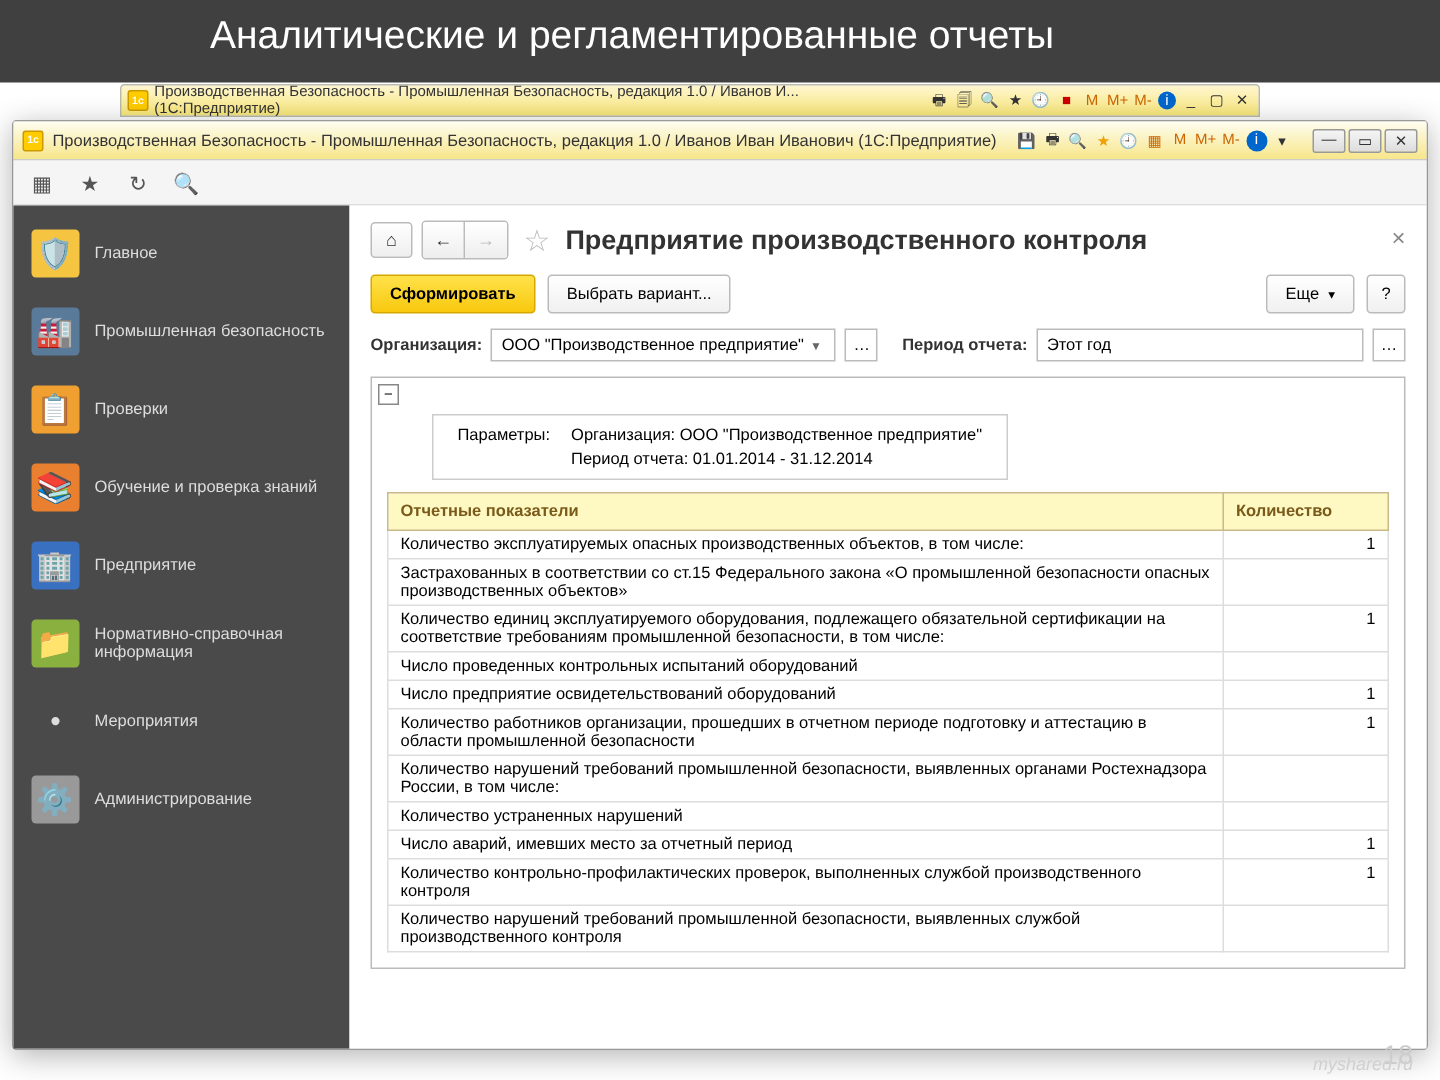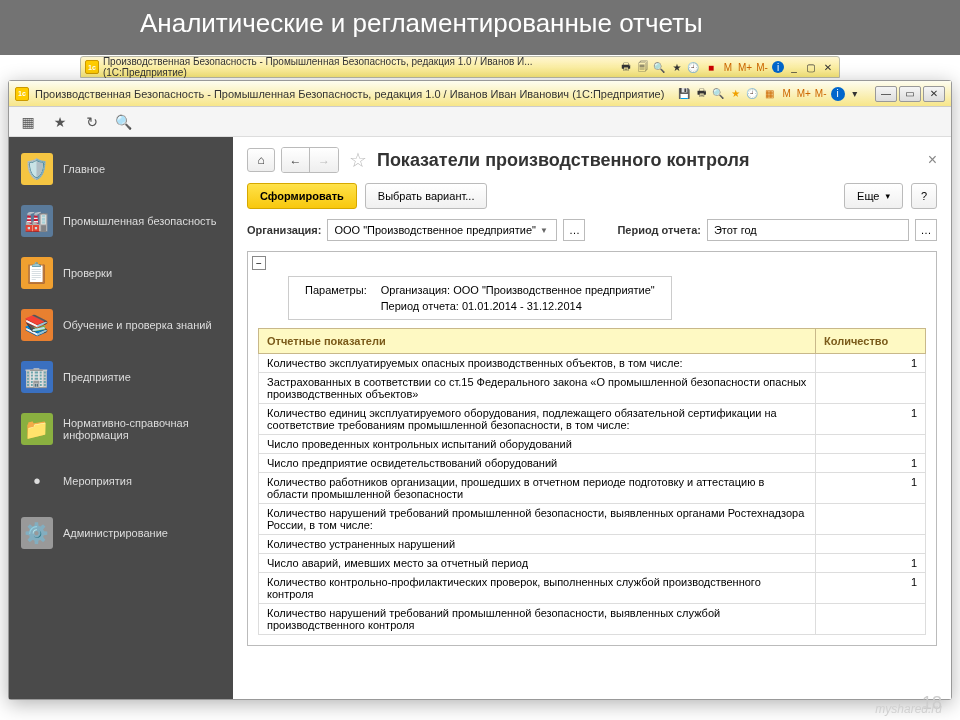--- a/index.html
+++ b/index.html
@@ -1,17 +1,17 @@
 <!DOCTYPE html>
 <html><head>
 <meta charset="utf-8">
 <style>
 * { box-sizing: border-box; margin: 0; padding: 0; }
 body { font-family: Arial, sans-serif; font-size: 11px; background: #fff; width: 960px; height: 720px; overflow: hidden; }
-.slide-title { background: #737373; color: #fff; font-size: 26px; font-weight: 300; padding: 8px 0 16px 140px; }
+.slide-title { background: #404040; color: #fff; font-size: 26px; font-weight: 300; padding: 8px 0 16px 140px; }
 .outer-window { position: absolute; top: 56px; left: 80px; width: 760px; }
 .outer-titlebar { background: linear-gradient(#fef5d0, #fae97a); border: 1px solid #bba; border-radius: 3px 3px 0 0; height: 22px; display: flex; align-items: center; padding: 0 4px; font-size: 10px; color: #333; gap: 4px; }
 .logo-1c { width: 14px; height: 14px; background: #ffcc00; border: 1px solid #c90; border-radius: 2px; font-size: 7px; font-weight: bold; color: #fff; display: flex; align-items: center; justify-content: center; }
 .titlebar-tools { margin-left: auto; display: flex; gap: 3px; align-items: center; }
 .titlebar-tools span { width: 14px; height: 14px; display: inline-flex; align-items: center; justify-content: center; font-size: 10px; }
 .main-window { position: absolute; top: 80px; left: 8px; width: 944px; height: 620px; border: 1px solid #999; border-radius: 3px; background: #f0f0f0; box-shadow: 0 4px 20px rgba(0,0,0,0.3); }
 .main-titlebar { background: linear-gradient(#fefdf0, #f7e68a); height: 26px; display: flex; align-items: center; padding: 0 6px; font-size: 11px; color: #333; gap: 6px; border-bottom: 1px solid #ccc; }
 .win-controls { display: flex; gap: 2px; margin-left: auto; }
 .win-btn { width: 22px; height: 16px; background: linear-gradient(#f5f5f5,#ddd); border: 1px solid #999; border-radius: 2px; display: flex; align-items: center; justify-content: center; font-size: 10px; cursor: pointer; }
 .top-toolbar { background: #f5f5f5; height: 30px; display: flex; align-items: center; gap: 14px; padding: 0 10px; border-bottom: 1px solid #ddd; }
@@ -145,38 +145,38 @@
 
     <div class="content">
       <span class="close-x">×</span>
       <div class="content-header">
         <div class="nav-btn">⌂</div>
         <div style="display:flex;border:1px solid #bbb;border-radius:3px;overflow:hidden">
           <div class="nav-btn" style="border:none;border-right:1px solid #bbb;border-radius:0">←</div>
           <div class="nav-btn" style="border:none;border-radius:0;color:#bbb">→</div>
         </div>
         <span class="star-icon">☆</span>
-        <span class="page-title">Показатели производственного контроля</span>
+        <span class="page-title">Предприятие производственного контроля</span>
       </div>
 
       <div class="action-row">
         <button class="btn btn-primary">Сформировать</button>
         <button class="btn">Выбрать вариант...</button>
         <button class="btn btn-more">Еще</button>
         <button class="btn btn-help">?</button>
       </div>
 
       <div class="filter-row">
         <span class="filter-label">Организация:</span>
         <div class="filter-input" style="width:230px">
           <span>ООО "Производственное предприятие"</span>
           <span class="caret">▼</span>
         </div>
         <div class="dots-btn">…</div>
-        <span class="filter-label" style="margin-left:26px">Период отчета:</span>
+        <span class="filter-label" style="margin-left:10px">Период отчета:</span>
         <div class="filter-input" style="flex:1">
           <span>Этот год</span>
         </div>
         <div class="dots-btn">…</div>
       </div>
 
       <div class="report-box">
         <span class="collapse-btn">−</span>
         <table class="params-box">
           <tbody>

